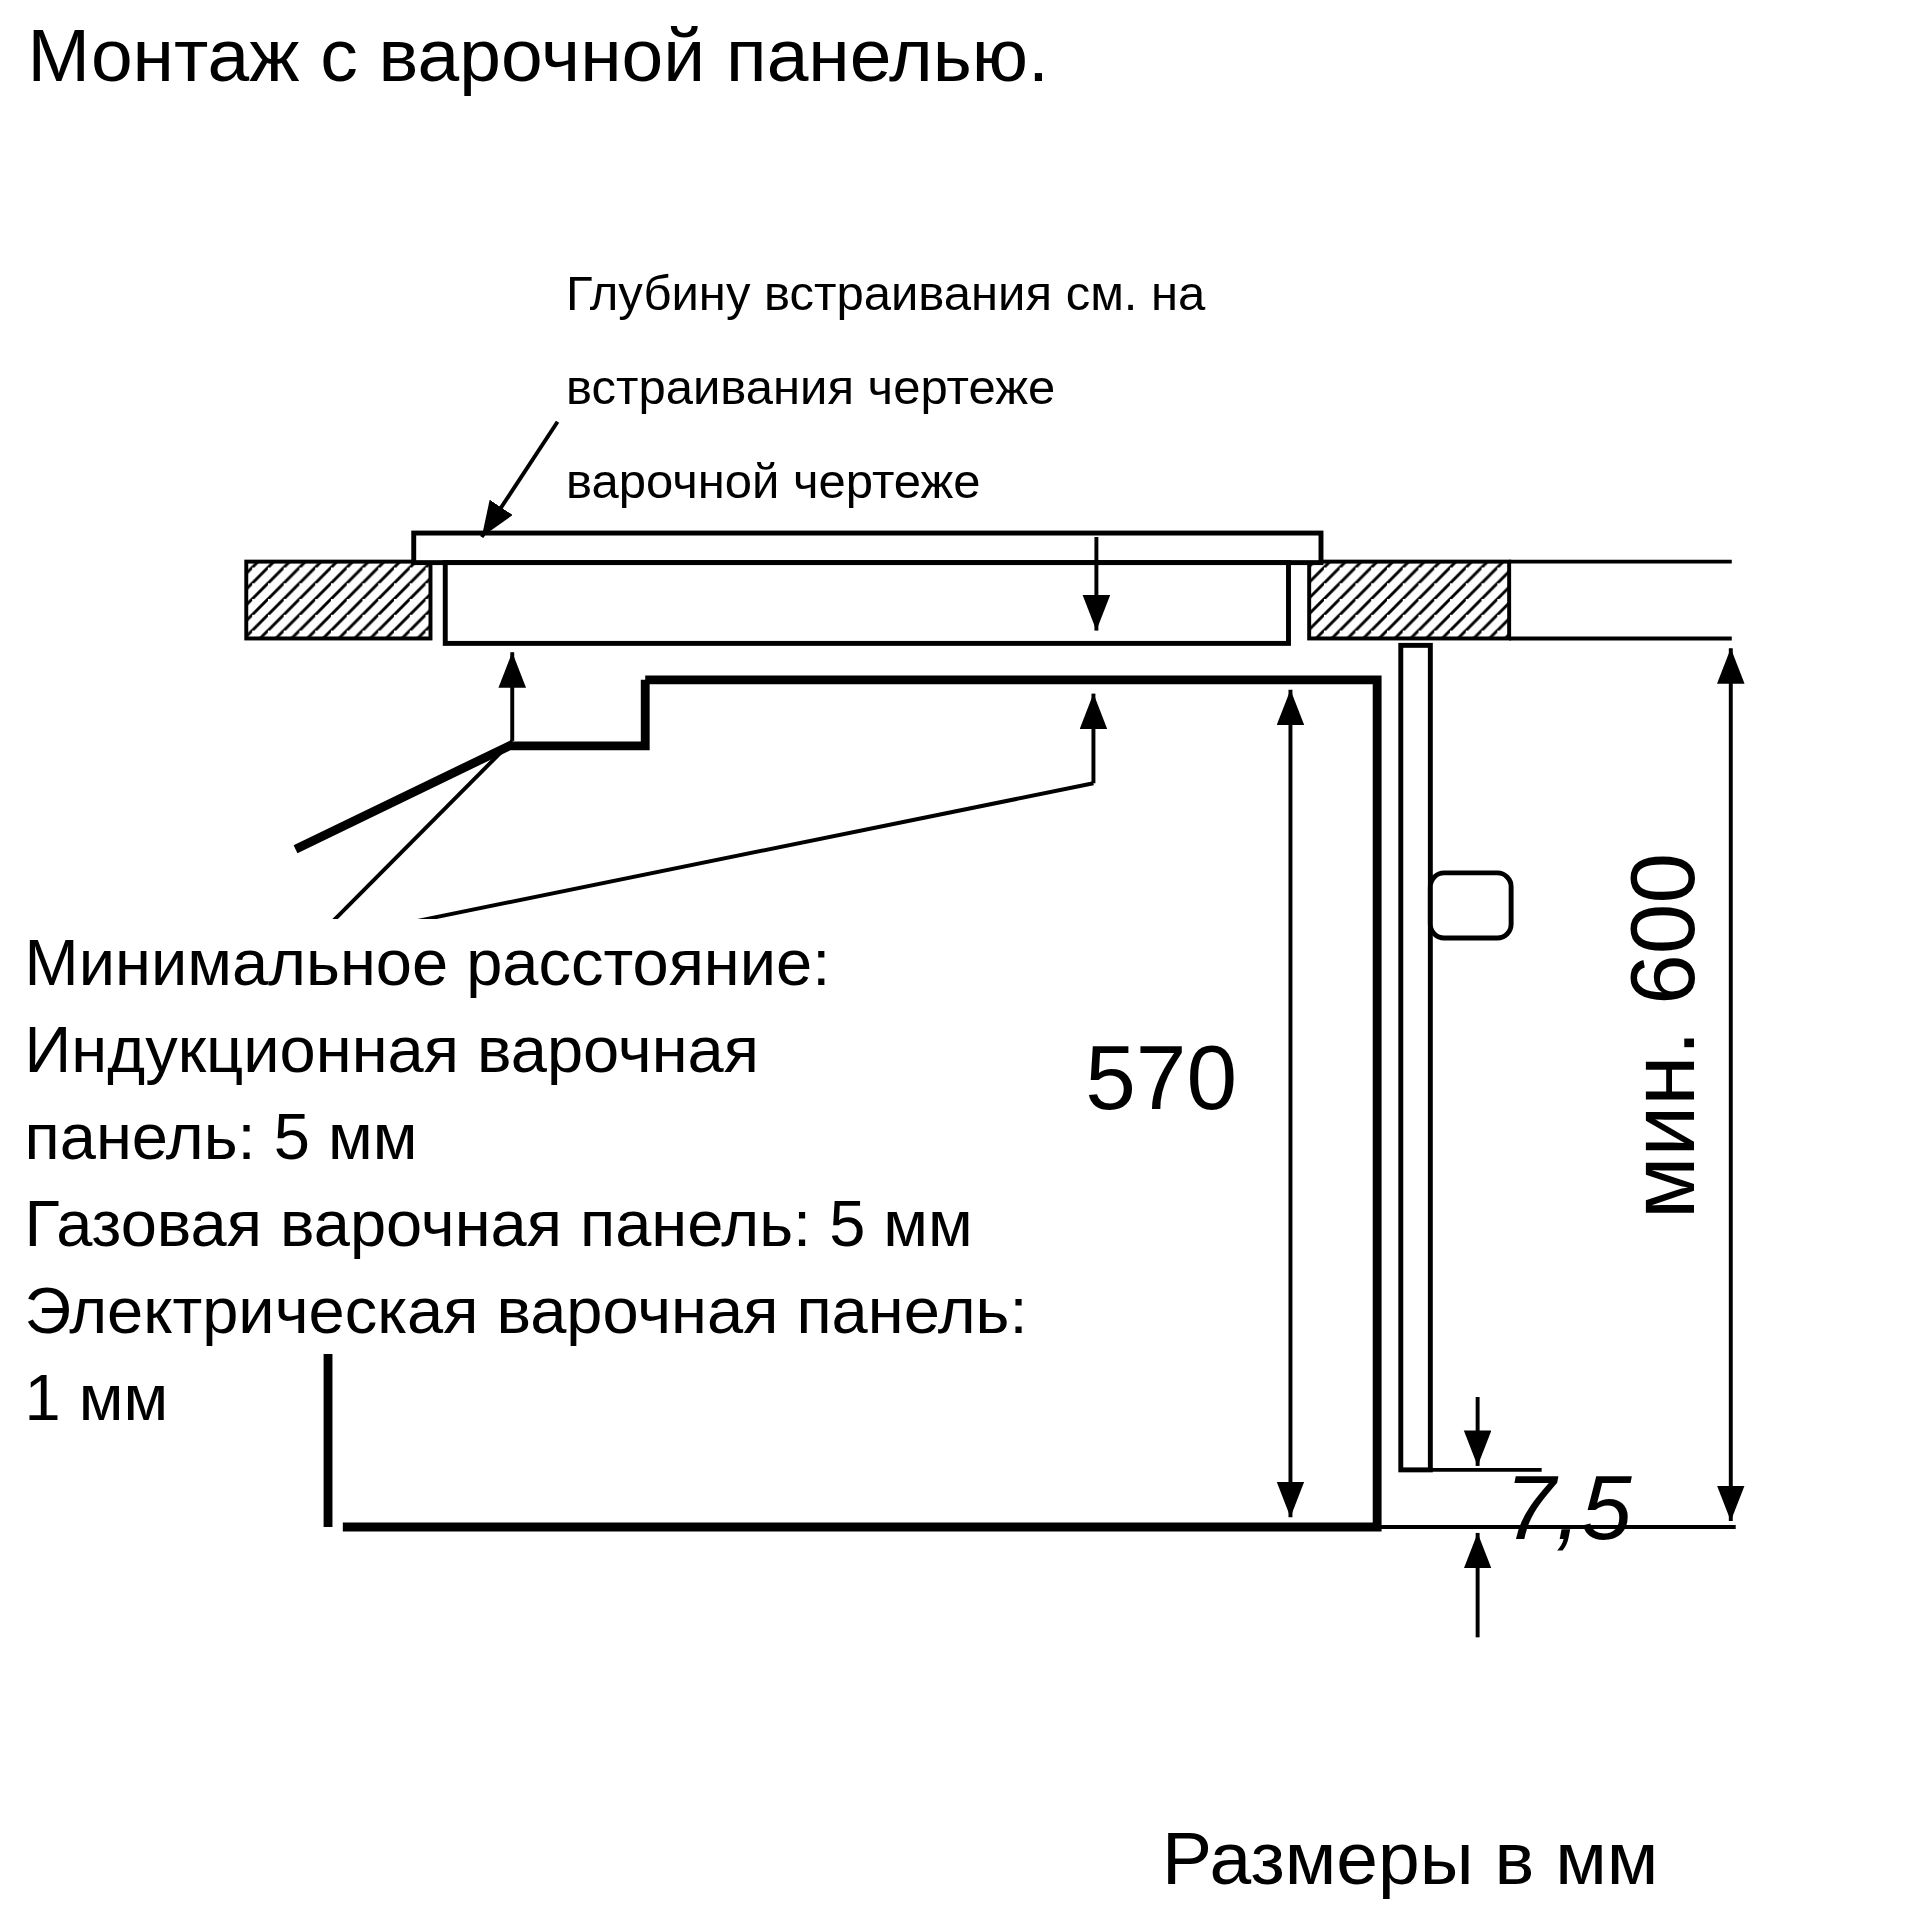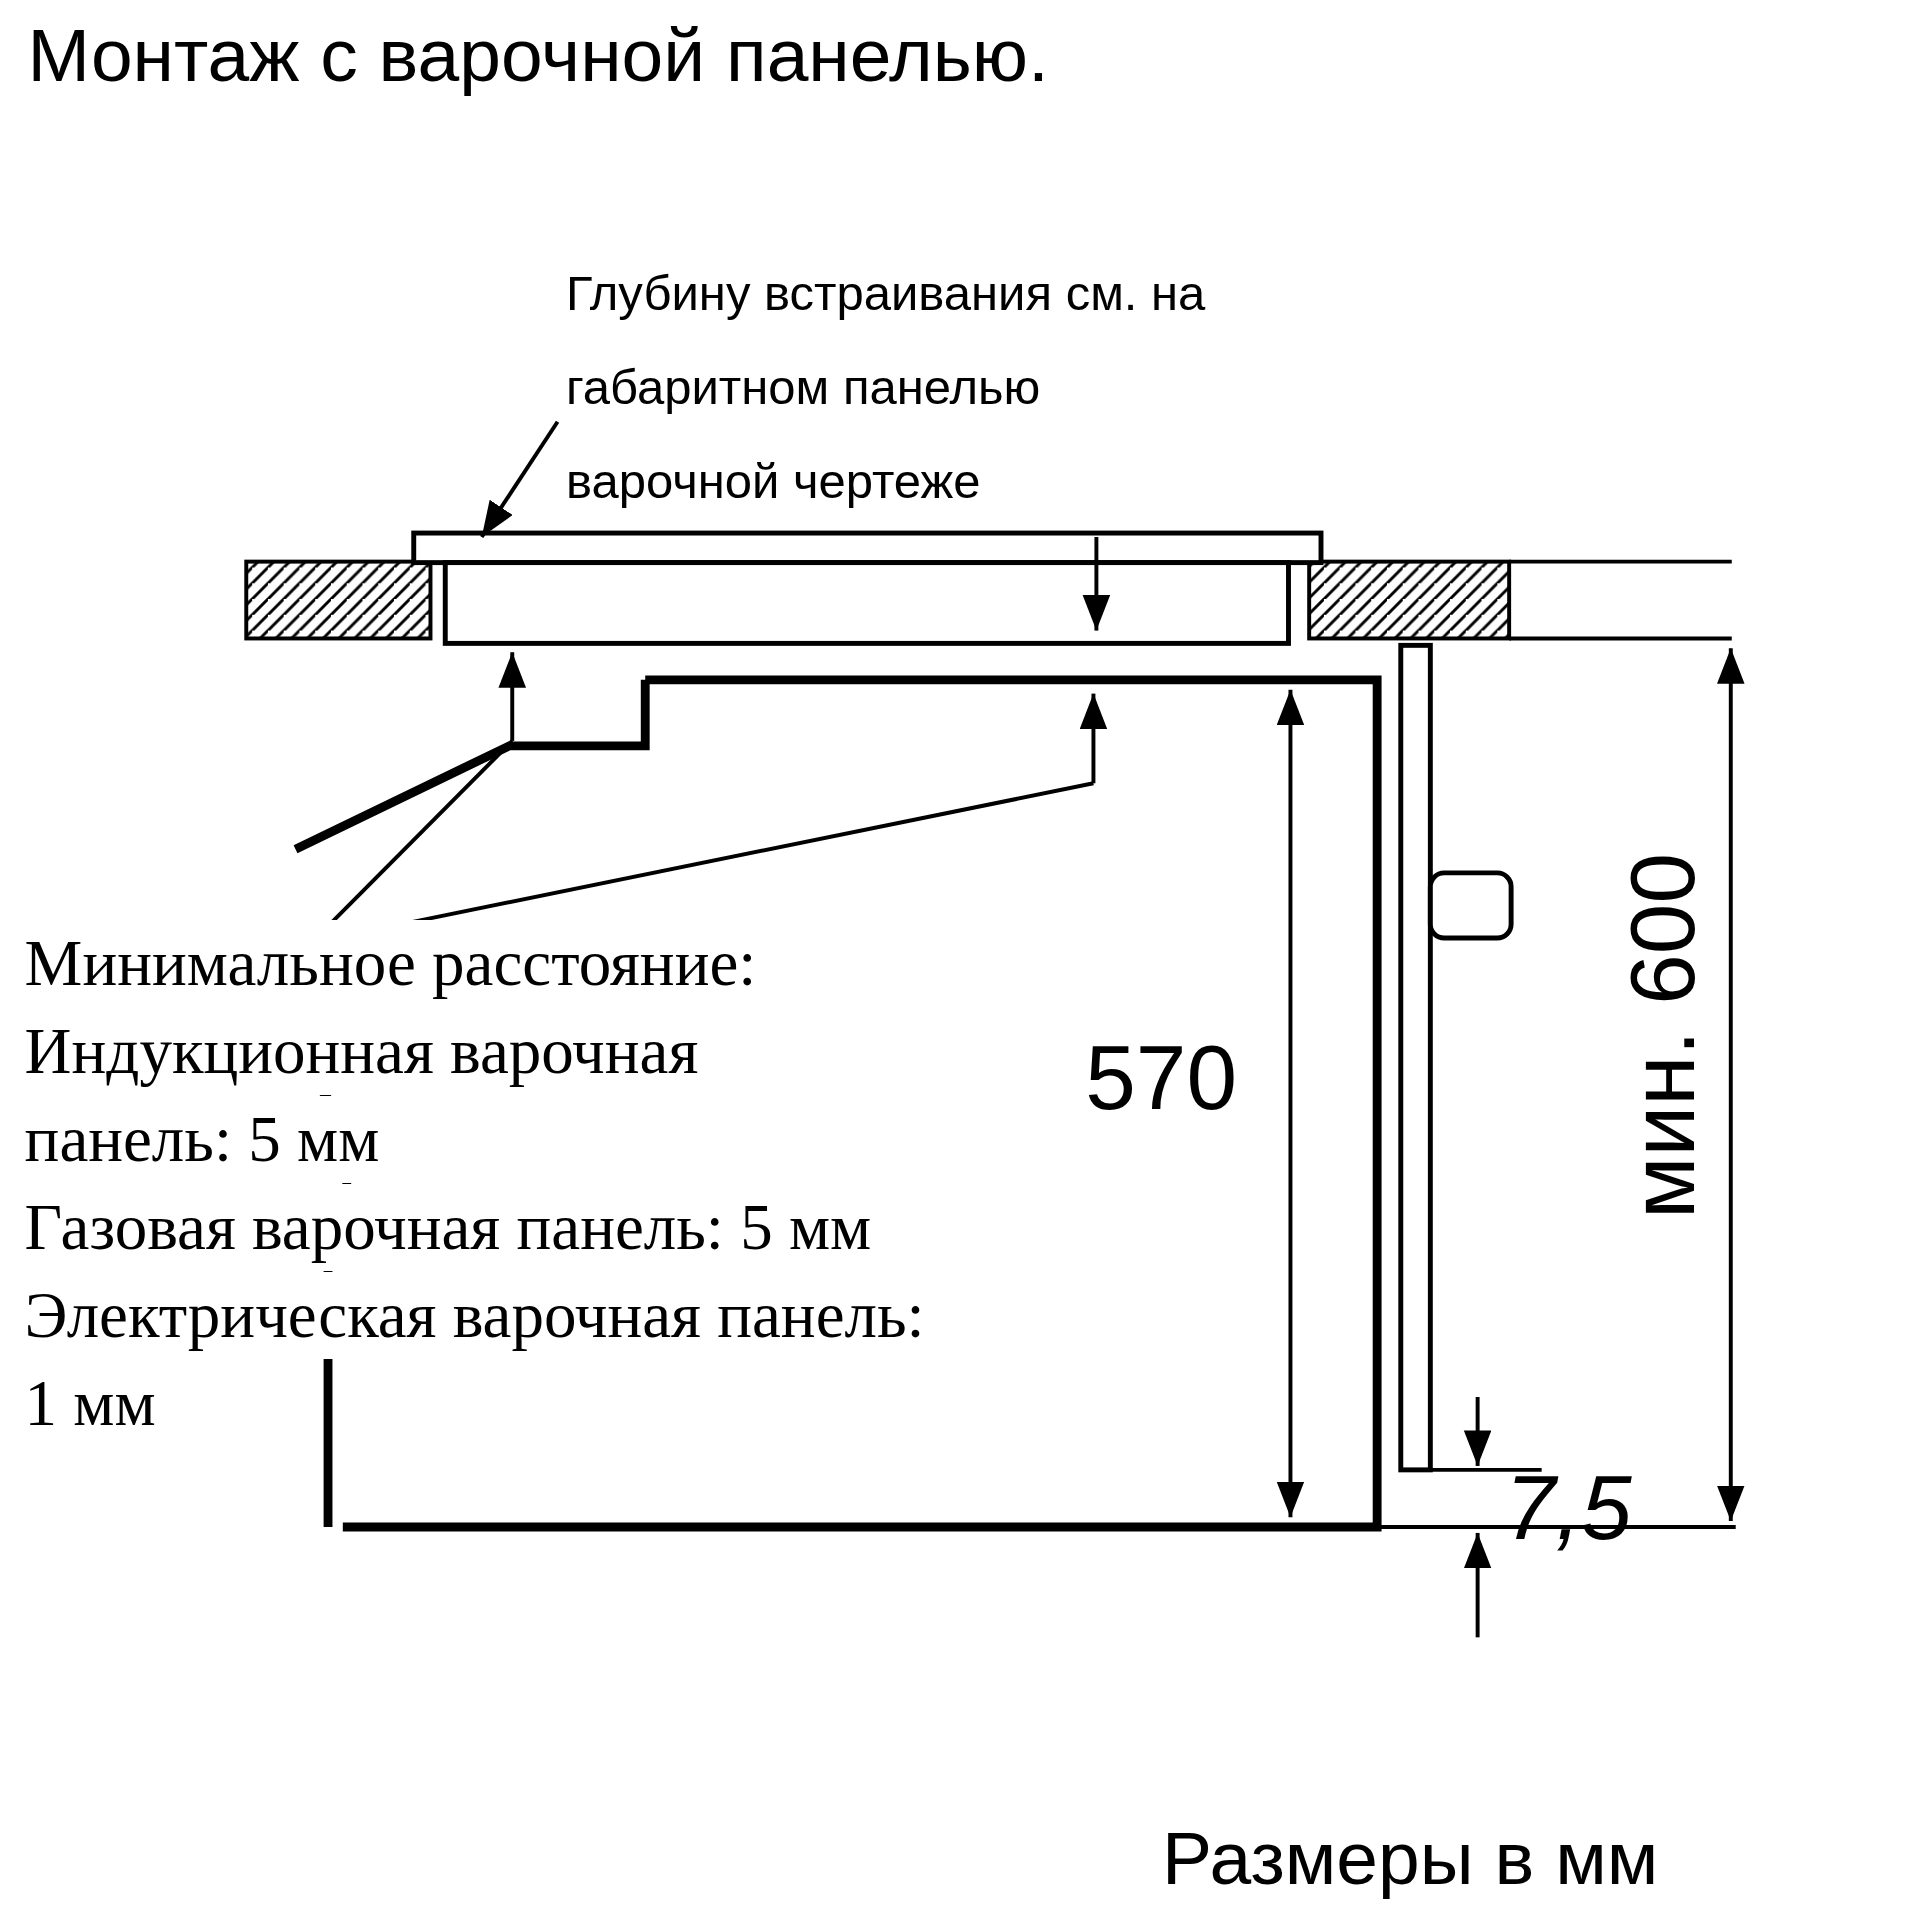--- a/index.html
+++ b/index.html
@@ -14,21 +14,21 @@
   }
   #drawing {
     position: absolute;
     left: 0; top: 0;
     width: 1915px; height: 1932px;
   }
   .txt { position: absolute; white-space: nowrap; color: #000000; }
   .title { left: 27.6px; top: 11.8px; font-size: 75px; }
   .annotation { left: 566px; top: 246px; font-size: 49px; line-height: 94px; }
   .note { left: 24.6px; top: 919px; font-size: 65px; line-height: 87px; }
-  .note .note-line span { background: #ffffff; padding-right: 7.9px; display: inline-block; font-family: Liberation Serif, serif; }
+  .note .note-line span { background: #ffffff; padding-right: 7.9px; display: inline-block; }
   .dim { font-size: 91px; }
   .dim-570 { left: 1060px; top: 1026px; width: 177px; text-align: right; }
   .dim-75 { left: 1505px; top: 1456px; font-style: italic; }
   .dim-600 {
     left: 1446px; top: 985px; width: 433px; height: 102px;
     display: flex; align-items: center; justify-content: center;
     transform: rotate(-90deg);
     white-space: nowrap;
   }
   .footer { left: 1162px; top: 1815px; width: 719px; text-align: left; font-size: 75px; }
@@ -78,21 +78,21 @@
     <line x1="1757" y1="658" x2="1757" y2="1544" stroke="#000000" stroke-width="4" marker-start="url(#ah)" marker-end="url(#ah)"></line>
 
     <line x1="1500" y1="1418" x2="1500" y2="1488" stroke="#000000" stroke-width="4" marker-end="url(#ah)"></line>
     <line x1="1500" y1="1662" x2="1500" y2="1556" stroke="#000000" stroke-width="4" marker-end="url(#ah)"></line>
   </svg>
 
   <div class="txt title">Монтаж с варочной панелью.</div>
 
   <div class="txt annotation">
     <div>Глубину встраивания см. на</div>
-    <div>габаритном панелью</div>
+    <div>встраивания чертеже</div>
     <div>варочной чертеже</div>
   </div>
 
   <div class="txt note">
     <div class="note-line"><span>Минимальное расстояние:</span></div>
     <div class="note-line"><span>Индукционная варочная</span></div>
     <div class="note-line"><span>панель: 5 мм</span></div>
     <div class="note-line"><span>Газовая варочная панель: 5 мм</span></div>
     <div class="note-line"><span>Электрическая варочная панель:</span></div>
     <div class="note-line"><span>1 мм</span></div>

